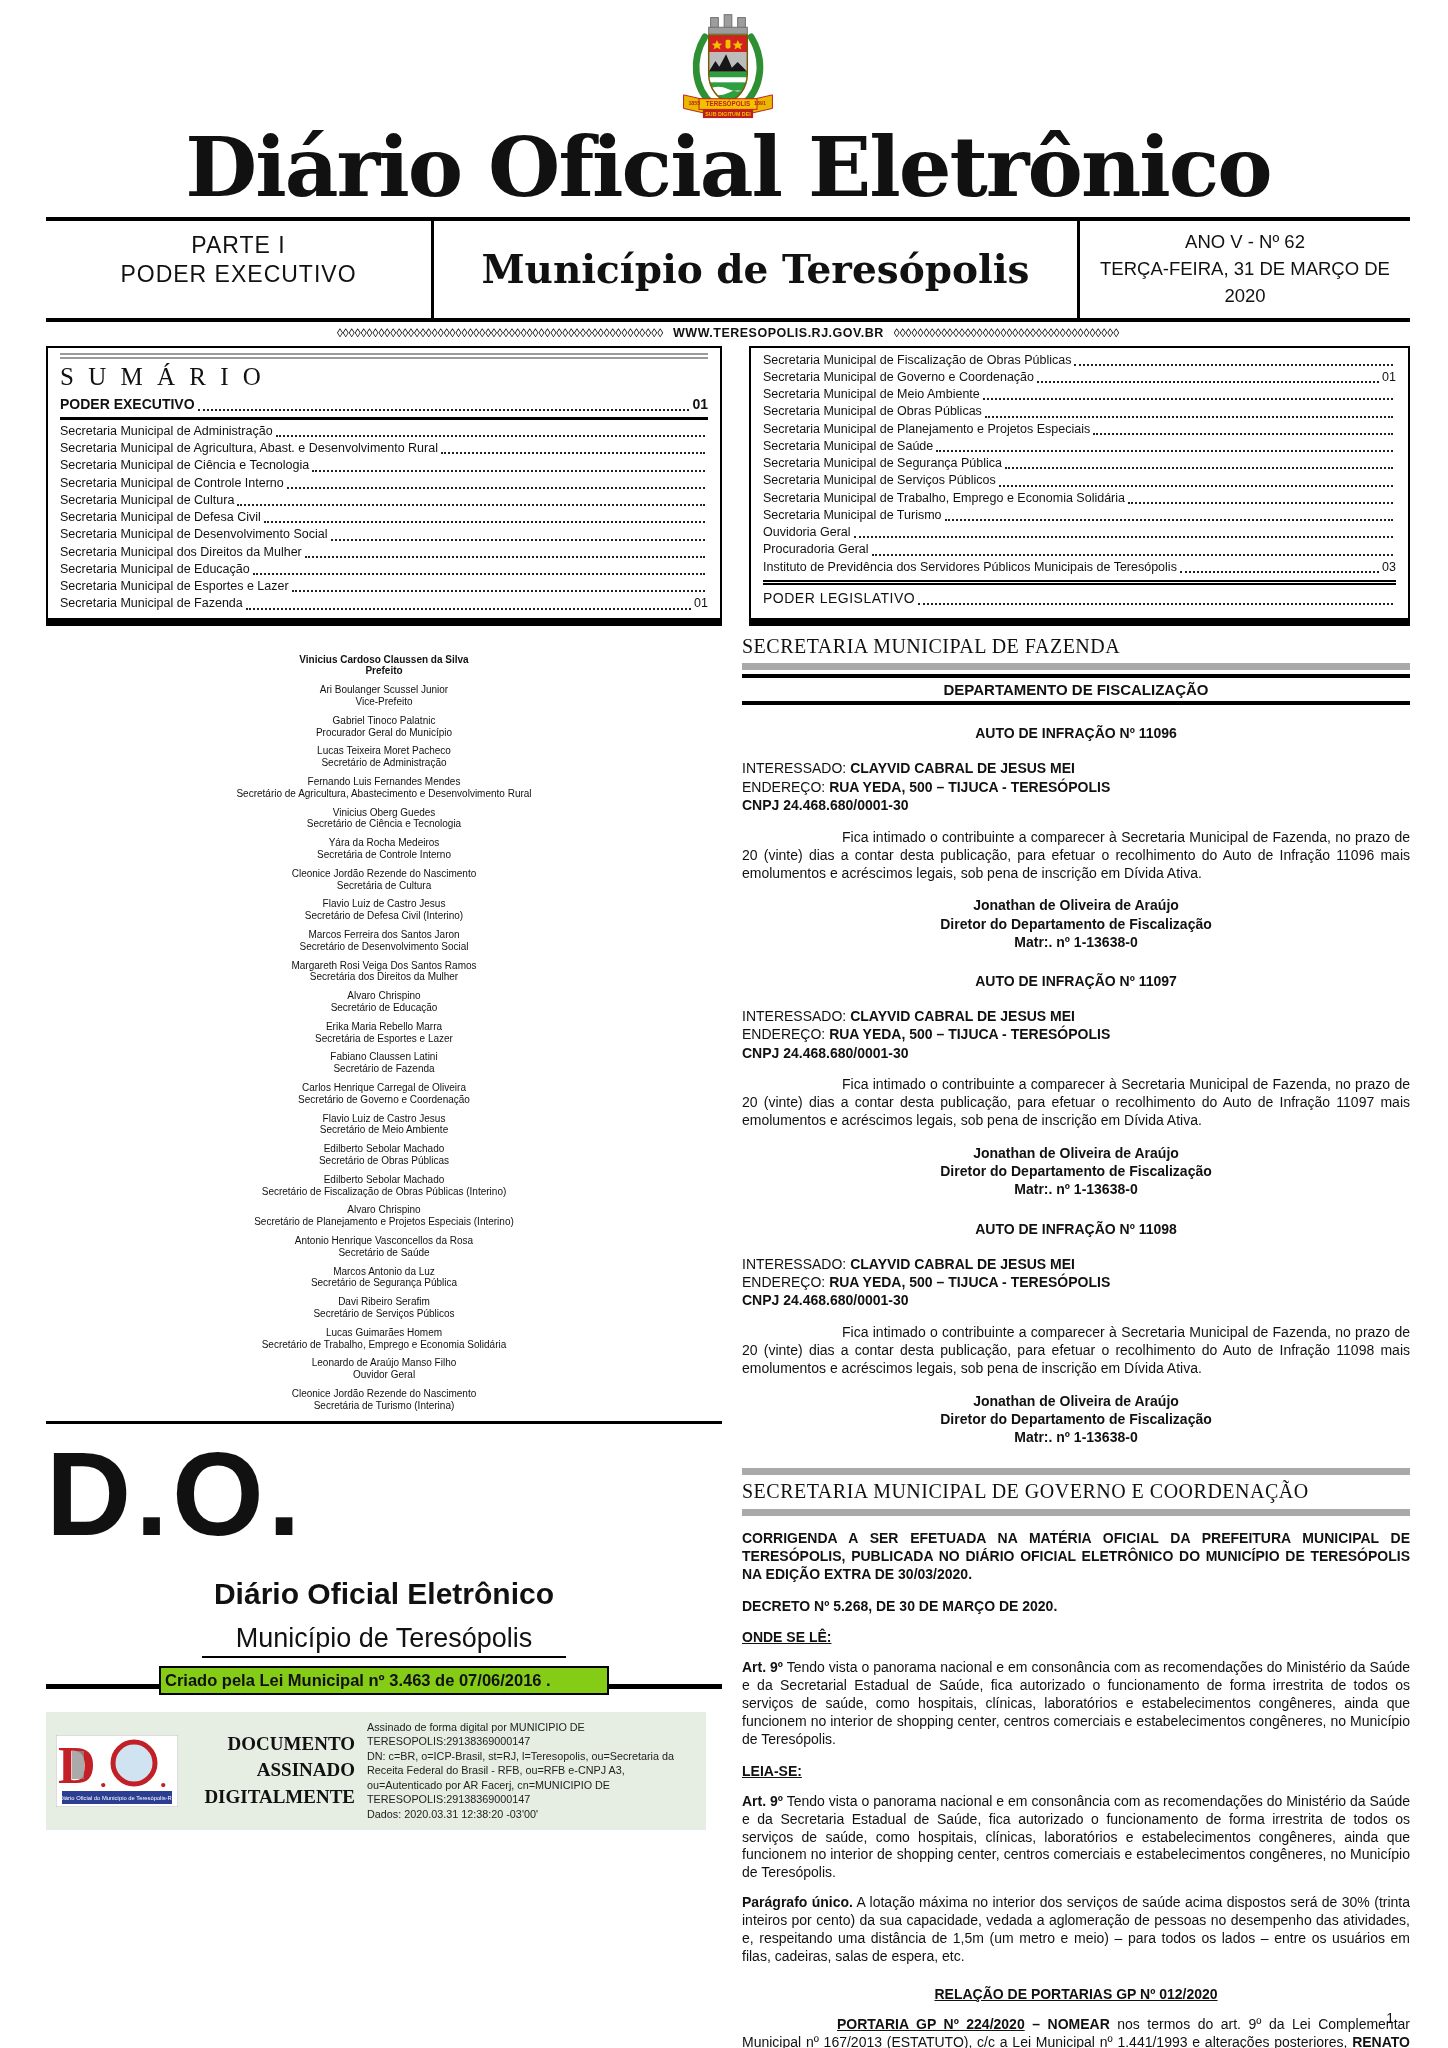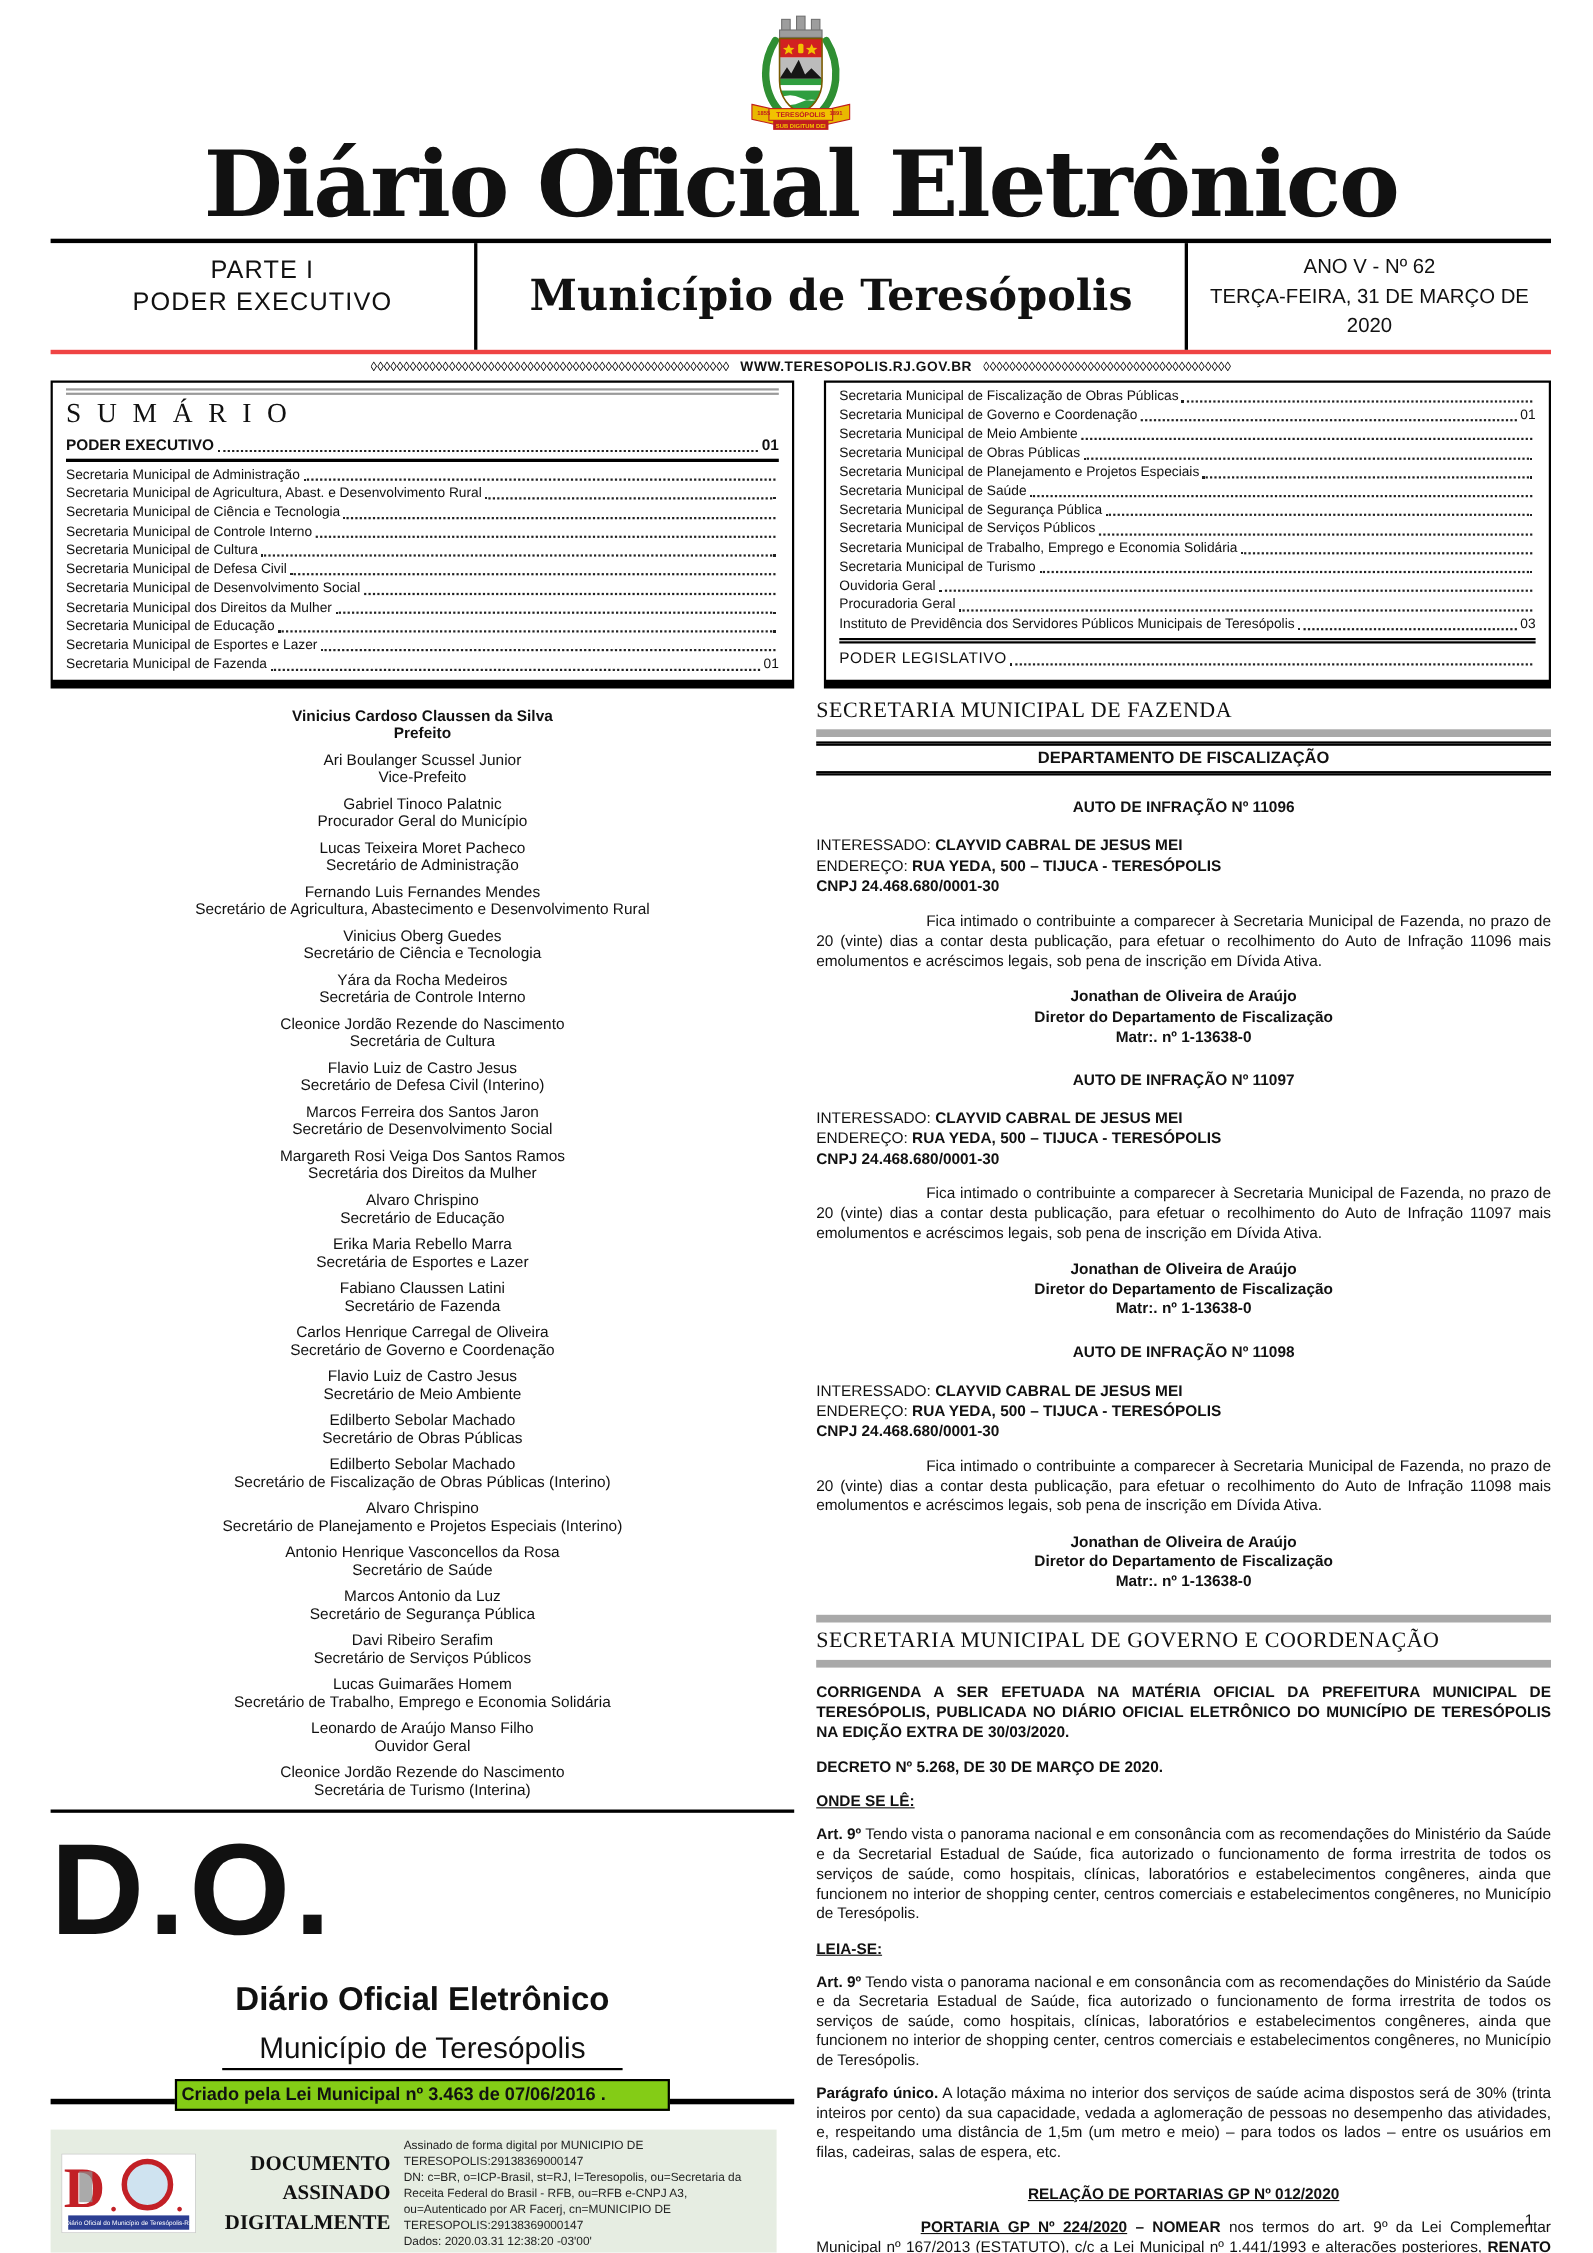--- a/index.html
+++ b/index.html
@@ -2,21 +2,21 @@
 <html><head>
 <meta charset="utf-8">
 <style>
   html,body{margin:0;padding:0;background:#fff;}
   .page{width:1448px;height:2048px;background:#fff;position:relative;overflow:hidden;
         font-family:"Liberation Sans",sans-serif;color:#111;box-sizing:border-box;padding:0 38px 0 46px;}
   
   .crest-wrap{text-align:center;padding-top:6px;height:116px;}
   .masthead-title{font-family:"DejaVu Serif",serif;font-weight:bold;font-size:83px;line-height:1.05;
         text-align:center;letter-spacing:-2px;margin-top:2px;}
-  .header-band{border-top:4px solid #000;border-bottom:4px solid #ef4444;display:flex;margin-top:6px;align-items:stretch;}
+  .header-band{border-top:4px solid #000;border-bottom:4px solid #000000;display:flex;margin-top:6px;align-items:stretch;}
   .hb-left{width:385px;text-align:center;padding:10px 0;font-size:23px;letter-spacing:1px;line-height:1.25;}
   .hb-center{flex:1;border-left:3px solid #000;border-right:3px solid #000;display:flex;align-items:center;justify-content:center;}
   .hb-center .muni{font-family:"DejaVu Serif",serif;font-weight:bold;font-size:39px;}
   .hb-right{width:330px;text-align:center;padding:8px 0;font-size:18.5px;line-height:1.45;}
   .url-line{display:flex;align-items:center;justify-content:center;margin:4px 0 6px;gap:10px;}
   .chain{font-size:12px;letter-spacing:0px;white-space:nowrap;overflow:hidden;color:#000;}
   .url-text{font-size:12.5px;font-weight:bold;letter-spacing:.5px;}
   
   .summary-row{display:flex;gap:27px;}
   .sum-box{border:2px solid #000;border-bottom:8px solid #000;padding:4px 12px 5px;box-sizing:border-box;}
@@ -29,21 +29,21 @@
   .leader-dots{flex:1;border-bottom:2px dotted #222;margin:0 3px 3px;}
   .leader-page{white-space:nowrap;}
   .pe-row{font-weight:bold;font-size:14px;border-bottom:3px solid #000;padding-bottom:3px;margin-bottom:3px;}
   .pl-row{border-top:5px double #000;padding-top:4px;margin-top:4px;font-size:14px;font-weight:normal;}
   .pl-row .leader-label{letter-spacing:.5px;}
   
   .columns{display:flex;gap:20px;margin-top:8px;}
   .left-col{width:676px;box-sizing:border-box;}
   .right-col{flex:1;font-size:14px;line-height:1.28;}
   
-  .officials{text-align:center;font-size:14px;line-height:1.18;margin-top:8px;}
+  .officials{text-align:center;font-size:10px;line-height:1.18;margin-top:20px;}
   .official{margin-bottom:7px;}
   .official.bold{font-weight:bold;}
   
   .do-rule{border-top:3px solid #000;margin-top:10px;}
   .do-big{font-weight:bold;font-size:118px;line-height:.95;text-align:left;letter-spacing:4px;margin-top:14px;}
   .do-title{font-size:30px;font-weight:bold;text-align:center;margin-top:26px;}
   .do-muni{text-align:center;margin-top:12px;font-size:27px;}
   .do-muni span{border-bottom:2px solid #000;padding:0 34px 3px;}
   .law-wrap{position:relative;height:42px;margin-top:12px;}
   .law-rule{position:absolute;left:0;right:0;top:18px;border-top:5px solid #000;}

